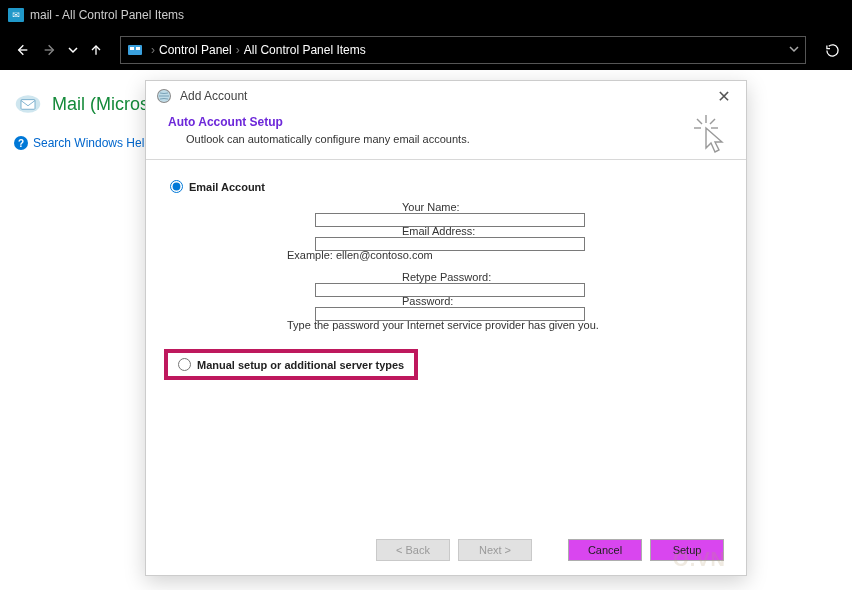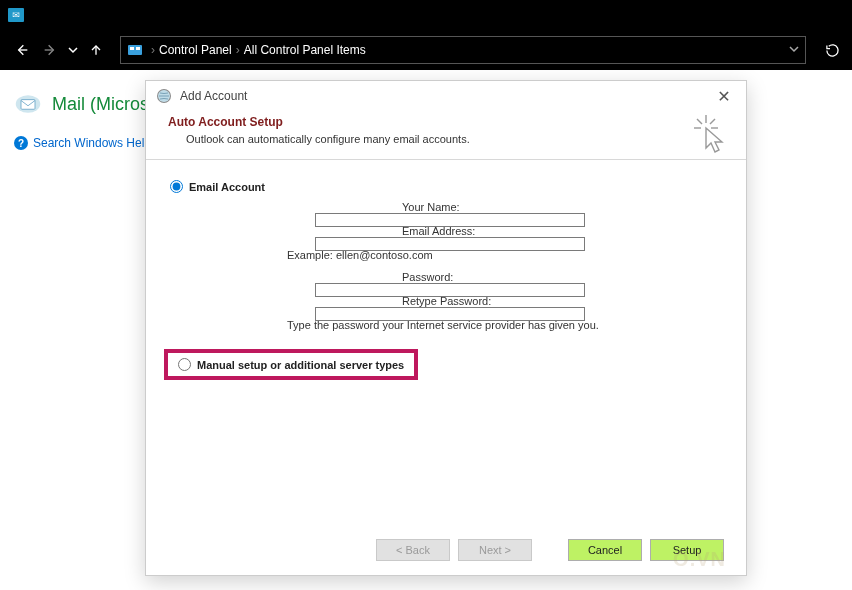--- a/index.html
+++ b/index.html
@@ -29,52 +29,53 @@
     .mail-title { color:#148a3a; font-size: 18px; font-weight:400; }
     .search-link { display:flex; align-items:center; gap:5px; color:#0066cc; font-size:12px; margin-top:18px; }
     .search-link .help-circle{ width:14px; height:14px; border-radius:50%; background:#0078d7; color:#fff; display:inline-flex; align-items:center; justify-content:center; font-size:10px; font-weight:bold; }
 
     
     .dialog { position: absolute; left: 145px; top: 80px; width: 602px; height: 496px; background: #fff; border: 1px solid #ccc; box-shadow: 0 6px 20px rgba(0,0,0,0.18); }
     .dialog-title { height: 30px; display:flex; align-items:center; padding: 0 10px; font-size: 12px; color:#444; }
     .dialog-title .globe { width:16px; height:16px; margin-right:8px; display:inline-flex; align-items:center; justify-content:center;}
     .dialog-title .close { margin-left:auto; font-size:16px; color:#555; width:24px; text-align:center; }
     .dialog-header { padding: 4px 22px 14px 22px; border-bottom: 1px solid #d8d8d8; position: relative; }
-    .dialog-header .h1 { font-weight: bold; font-size: 12px; color:#7f1d1d; margin-bottom:4px; }
+    .dialog-header .h1 { font-weight: bold; font-size: 12px; color:#6d28d9; margin-bottom:4px; }
     .dialog-header .sub { font-size: 11px; color:#333; padding-left: 18px; }
     .dialog-header .cursor-art { position:absolute; right:20px; top: 4px; }
 
     .dialog-body { padding: 20px 39px 0 24px; font-size: 11px; color:#222; }
     .radio-row { display:flex; align-items:center; gap:6px; margin-bottom: 8px; }
     .radio-row input[type=radio]{ accent-color:#0078d7; width: 13px; height: 13px;}
     .radio-row .rlabel { font-weight: bold; font-size: 11px;}
 
     .form-row { display:flex; align-items:center; margin-left: 22px; margin-bottom: 2px; height: 22px; flex-direction: column; }
     .form-row .flabel { width: 95px; font-size: 11px; color:#333;}
     .form-row input[type=text], .form-row input[type=password] { width: 270px; height: 20px; border:1px solid #7a7a7a; font-size:11px; padding: 0 4px; }
     .example { margin-left: 117px; font-size: 11px; color:#333; margin-bottom: 10px; }
     .hint { margin-left: 117px; font-size: 11px; color:#333; margin-top: 2px; }
 
     .manual-box { border: 4px solid #be185d; padding: 5px 10px; margin: 18px 0 0 -6px; display:inline-flex; align-items:center; gap:6px; }
     .manual-box .rlabel { font-weight:bold; font-size:11px;}
 
     .dialog-buttons { position:absolute; bottom: 14px; right: 22px; display:flex; gap: 8px; }
-    .btn { width: 74px; height: 22px; font-size: 11px; border: 1px solid #adadad; background: #bef264; color:#222; display:inline-flex; align-items:center; justify-content:center; }
+    .btn { width: 74px; height: 22px; font-size: 11px; border: 1px solid #adadad; background: #d946ef; color:#222; display:inline-flex; align-items:center; justify-content:center; }
     .btn.disabled { color:#9a9a9a; background:#e1e1e1; border-color:#c9c9c9;}
     .btn + .btn {}
     .gap { width: 20px; }
     .watermark { position:absolute; right:20px; bottom:4px; font-size:20px; font-weight:bold; color: rgba(180,160,120,0.22); letter-spacing:1px; pointer-events:none;}
   </style>
 </head>
 <body>
 
 <div class="titlebar">
   <span class="icon-box">
       <span>✉</span>
     </span>
+  <span>mail - All Control Panel Items</span>
 </div>
 
 <div class="navbar">
   <div class="nav-btn">
     <svg viewBox="0 0 24 24" fill="none" stroke="#fff" stroke-width="2">
         <path d="M14 5l-7 7 7 7"></path>
         <path d="M7 12h13"></path>
       </svg>
   </div>
   <div class="nav-btn">
@@ -178,25 +179,25 @@
       <input type="text" style="">
     </div>
 
     <div class="form-row">
       <span class="flabel">Email Address:</span>
       <input type="text" style="">
     </div>
     <div class="example">Example: ellen@contoso.com</div>
 
     <div class="form-row">
+      <span class="flabel">Retype Password:</span>
+      <input type="password" style="">
+    </div>
+    <div class="form-row">
       <span class="flabel">Password:</span>
-      <input type="password" style="">
-    </div>
-    <div class="form-row">
-      <span class="flabel">Retype Password:</span>
       <input type="password" style="">
     </div>
     <div class="hint">Type the password your Internet service provider has given you.</div>
 
     <div class="manual-box">
       <input type="radio" style="">
       <span class="rlabel">Manual setup or additional server types</span>
     </div>
   </div>
 

